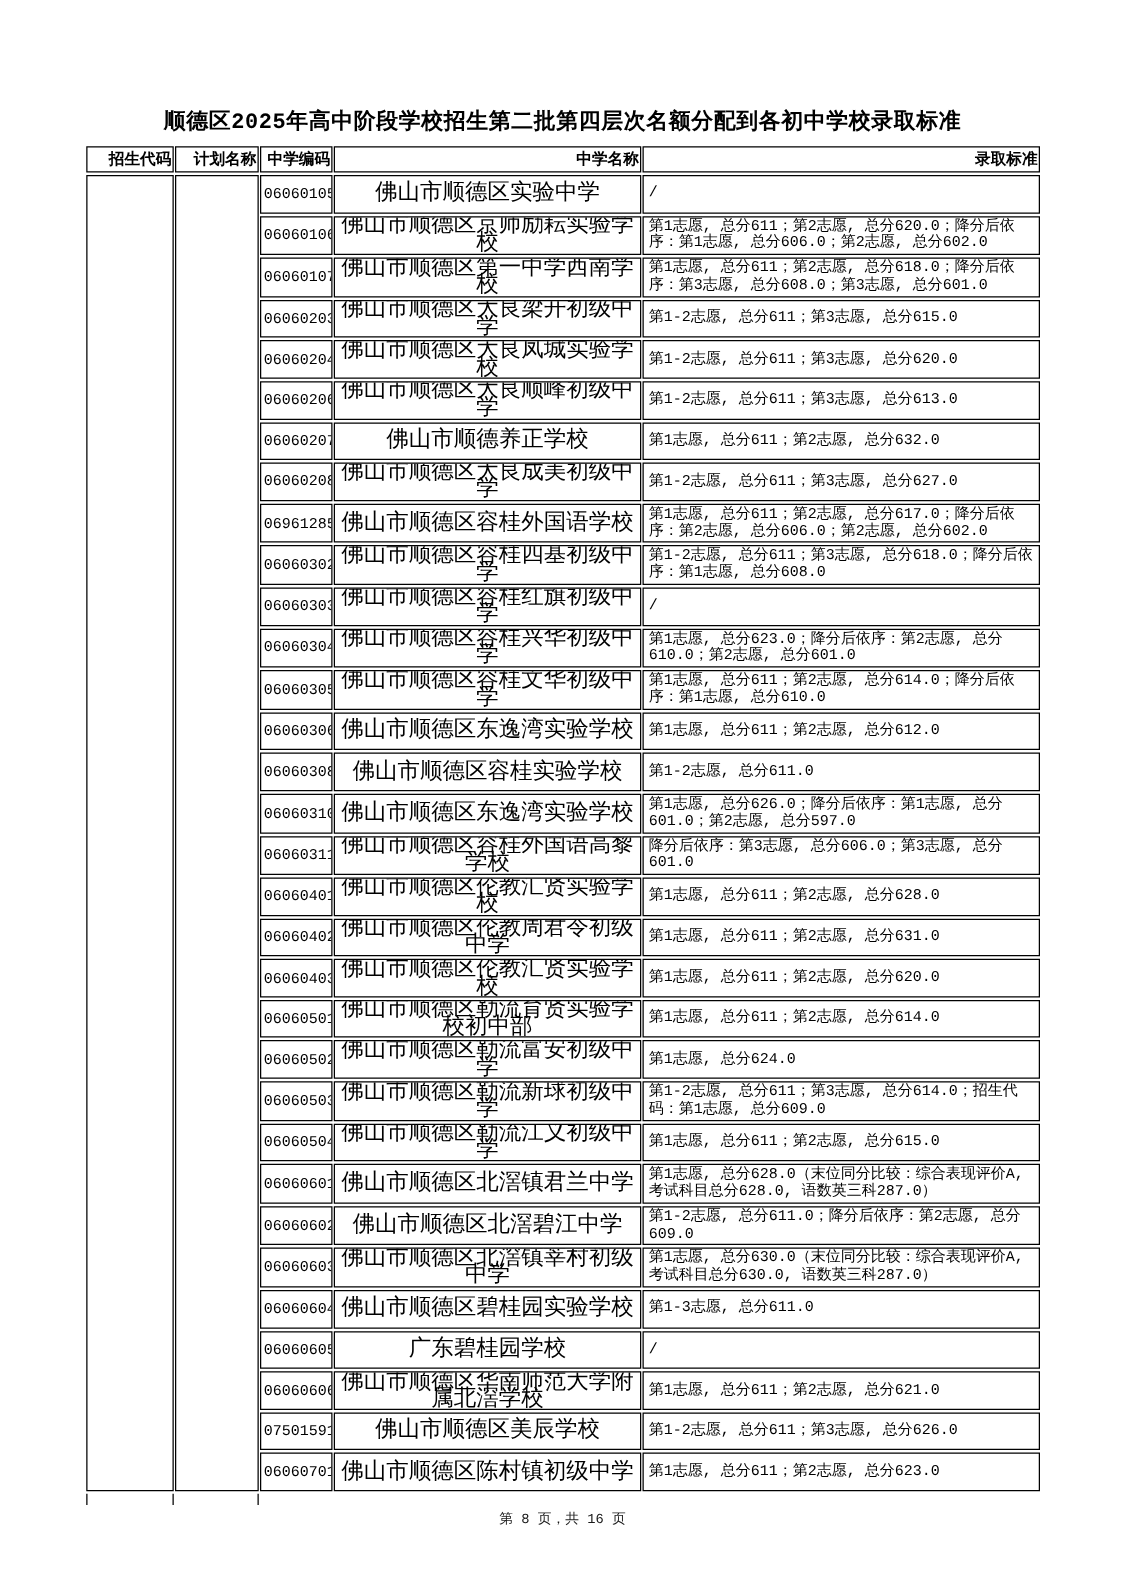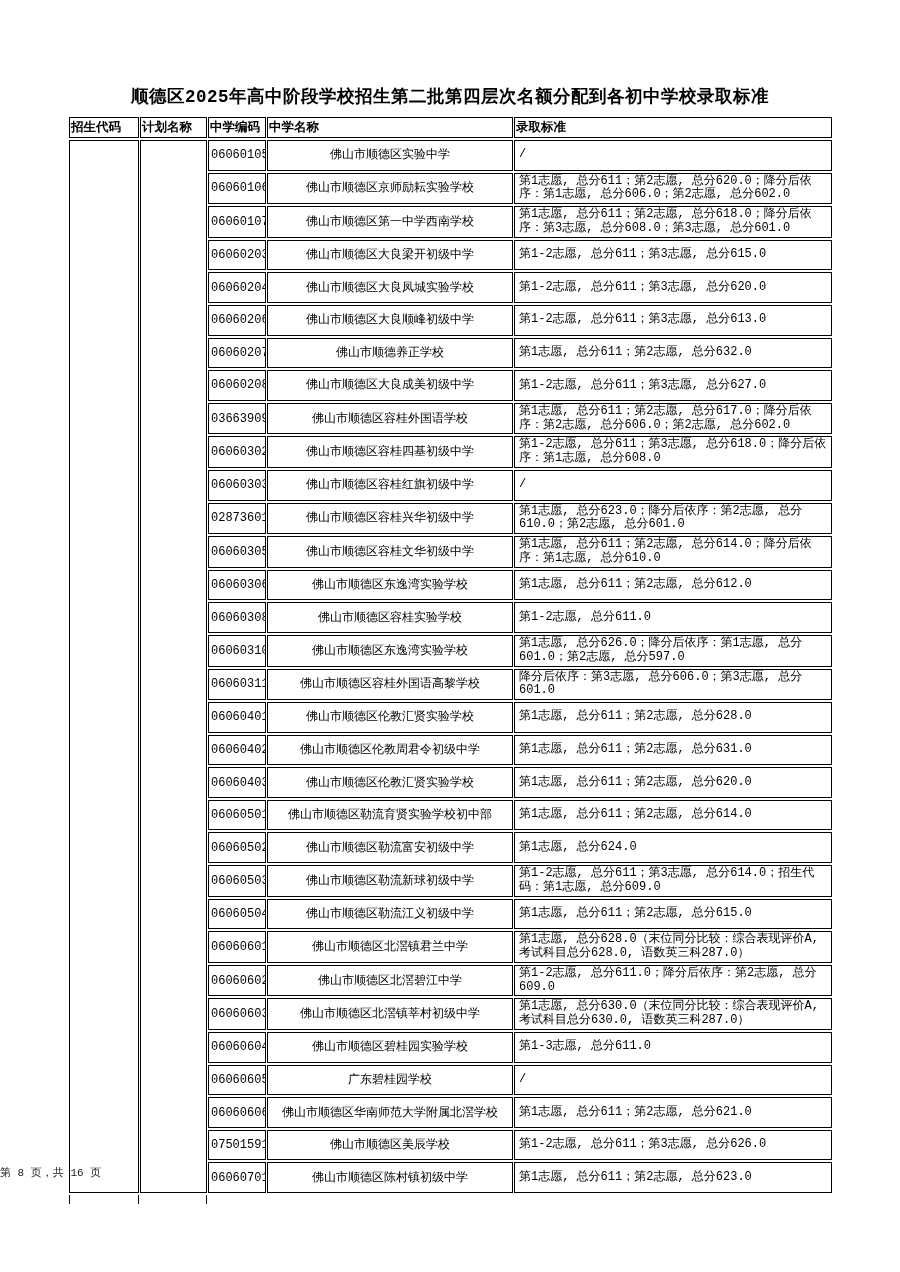--- a/index.html
+++ b/index.html
@@ -43,33 +43,33 @@
   table.admission td {
     border: 1px solid #000000;
     overflow: hidden;
     vertical-align: middle;
     background: #ffffff;
   }
   table.admission th {
     height: 19px;
     font-size: 12.5px;
     font-weight: bold;
-    text-align: left;
+    text-align: right;
     padding: 0 1px;
     white-space: nowrap;
   }
   td.code {
     height: 28.6px;
     font-size: 12px;
     text-align: center;
     padding: 0 2px;
     white-space: nowrap;
   }
   td.name {
-    font-size: 12px;
+    font-size: 18px;
     text-align: center;
     padding: 0 2px;
     line-height: 14px;
   }
   td.std {
     font-size: 12px;
     text-align: left;
     padding: 1px 4px;
     line-height: 13.8px;
   }
@@ -82,23 +82,24 @@
     top: 100%;
     width: 1px;
     height: 9px;
     background: #000000;
   }
   .ext.l0 { left: 1px; }
   .ext.l1 { left: 70px; }
   .ext.l2 { left: 138px; }
   .page-footer {
     position: absolute;
-    top: 1165px;
+    top: 1207px;
     left: 0;
     width: 100%;
+    text-align: center;
     font-size: 11px;
     color: #1a1a1a;
   }
 </style>
 </head>
 <body>
 
 <div class="sheet">
 
   <div class="doc-title">顺德区2025年高中阶段学校招生第二批第四层次名额分配到各初中学校录取标准</div>
@@ -158,36 +159,36 @@
             <td class="code">06060207</td>
             <td class="name">佛山市顺德养正学校</td>
             <td class="std">第1志愿, 总分611；第2志愿, 总分632.0</td>
           </tr>
           <tr>
             <td class="code">06060208</td>
             <td class="name">佛山市顺德区大良成美初级中学</td>
             <td class="std">第1-2志愿, 总分611；第3志愿, 总分627.0</td>
           </tr>
           <tr>
-            <td class="code">03663909</td>
+            <td class="code">06961285</td>
             <td class="name">佛山市顺德区容桂外国语学校</td>
             <td class="std">第1志愿, 总分611；第2志愿, 总分617.0；降分后依序：第2志愿, 总分606.0；第2志愿, 总分602.0</td>
           </tr>
           <tr>
             <td class="code">06060302</td>
             <td class="name">佛山市顺德区容桂四基初级中学</td>
             <td class="std">第1-2志愿, 总分611；第3志愿, 总分618.0；降分后依序：第1志愿, 总分608.0</td>
           </tr>
           <tr>
             <td class="code">06060303</td>
             <td class="name">佛山市顺德区容桂红旗初级中学</td>
             <td class="std">/</td>
           </tr>
           <tr>
-            <td class="code">02873601</td>
+            <td class="code">06060304</td>
             <td class="name">佛山市顺德区容桂兴华初级中学</td>
             <td class="std">第1志愿, 总分623.0；降分后依序：第2志愿, 总分610.0；第2志愿, 总分601.0</td>
           </tr>
           <tr>
             <td class="code">06060305</td>
             <td class="name">佛山市顺德区容桂文华初级中学</td>
             <td class="std">第1志愿, 总分611；第2志愿, 总分614.0；降分后依序：第1志愿, 总分610.0</td>
           </tr>
           <tr>
             <td class="code">06060306</td>

